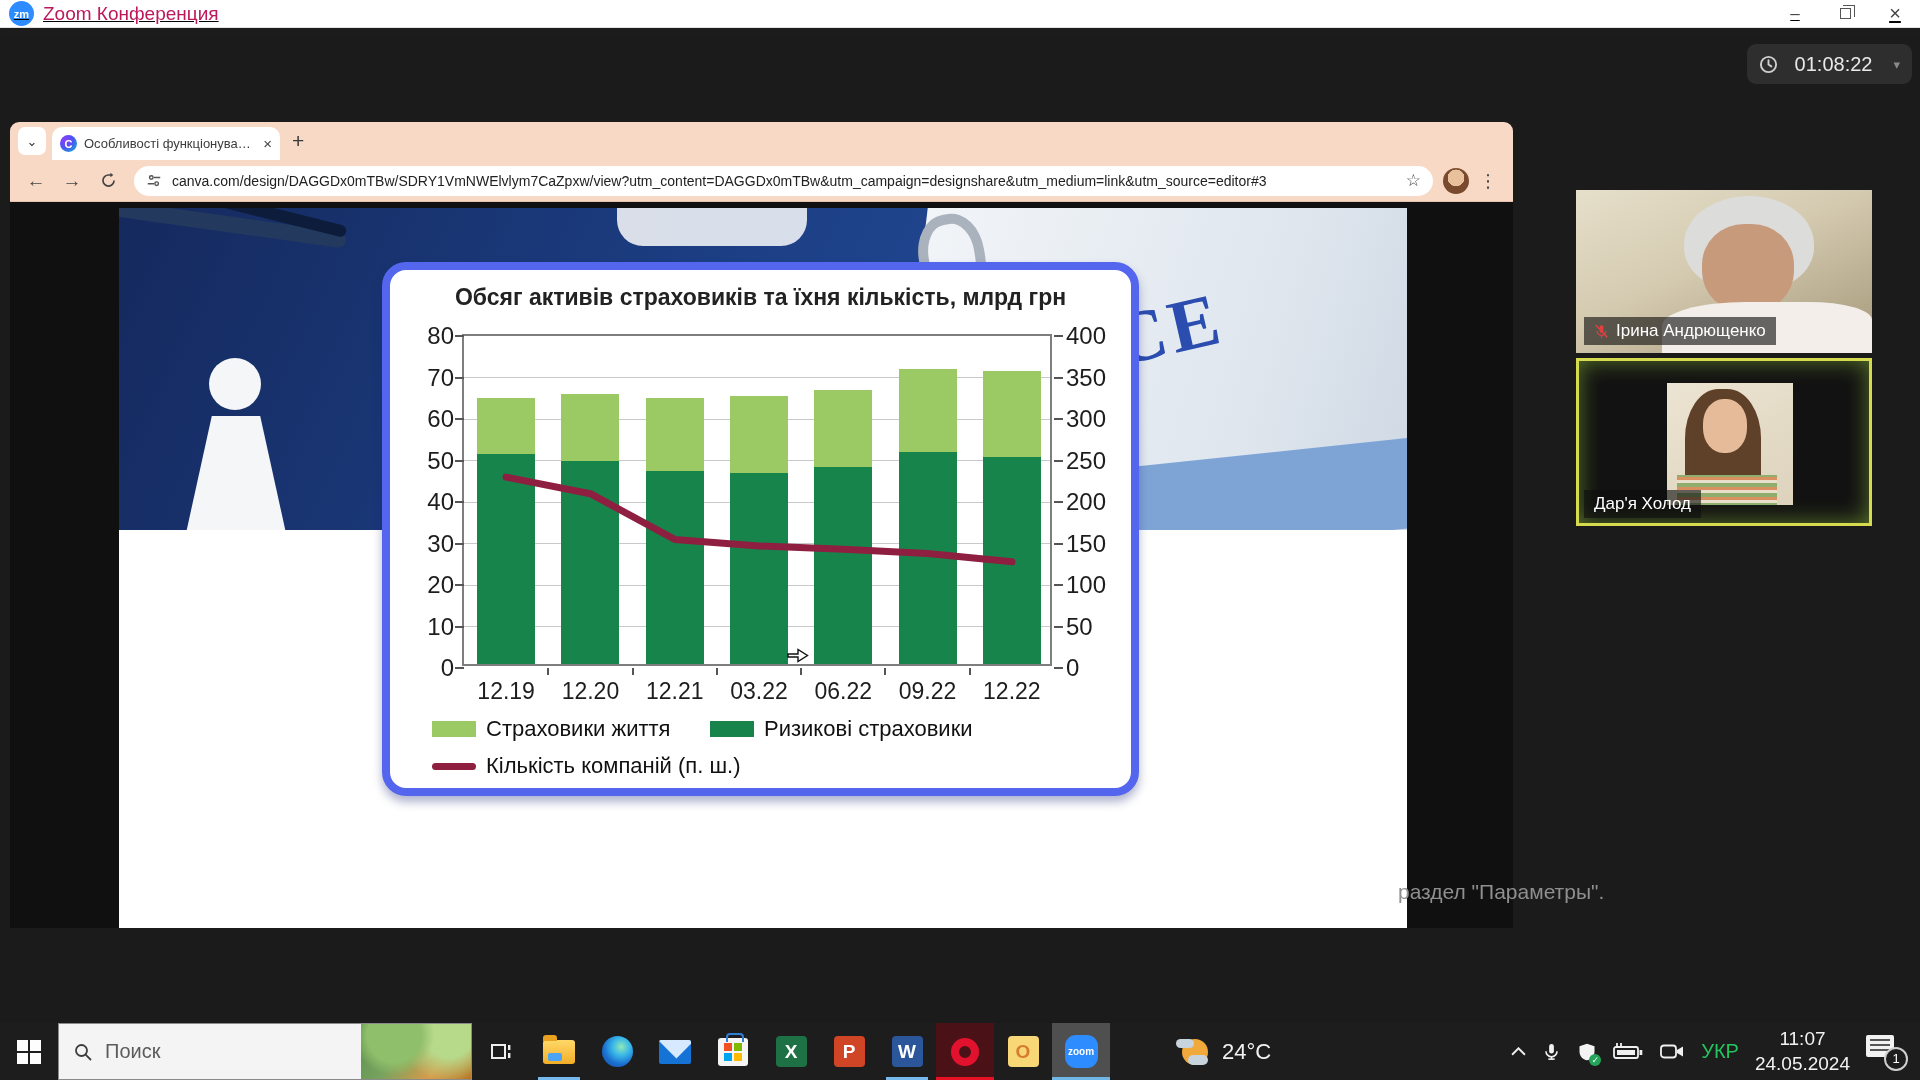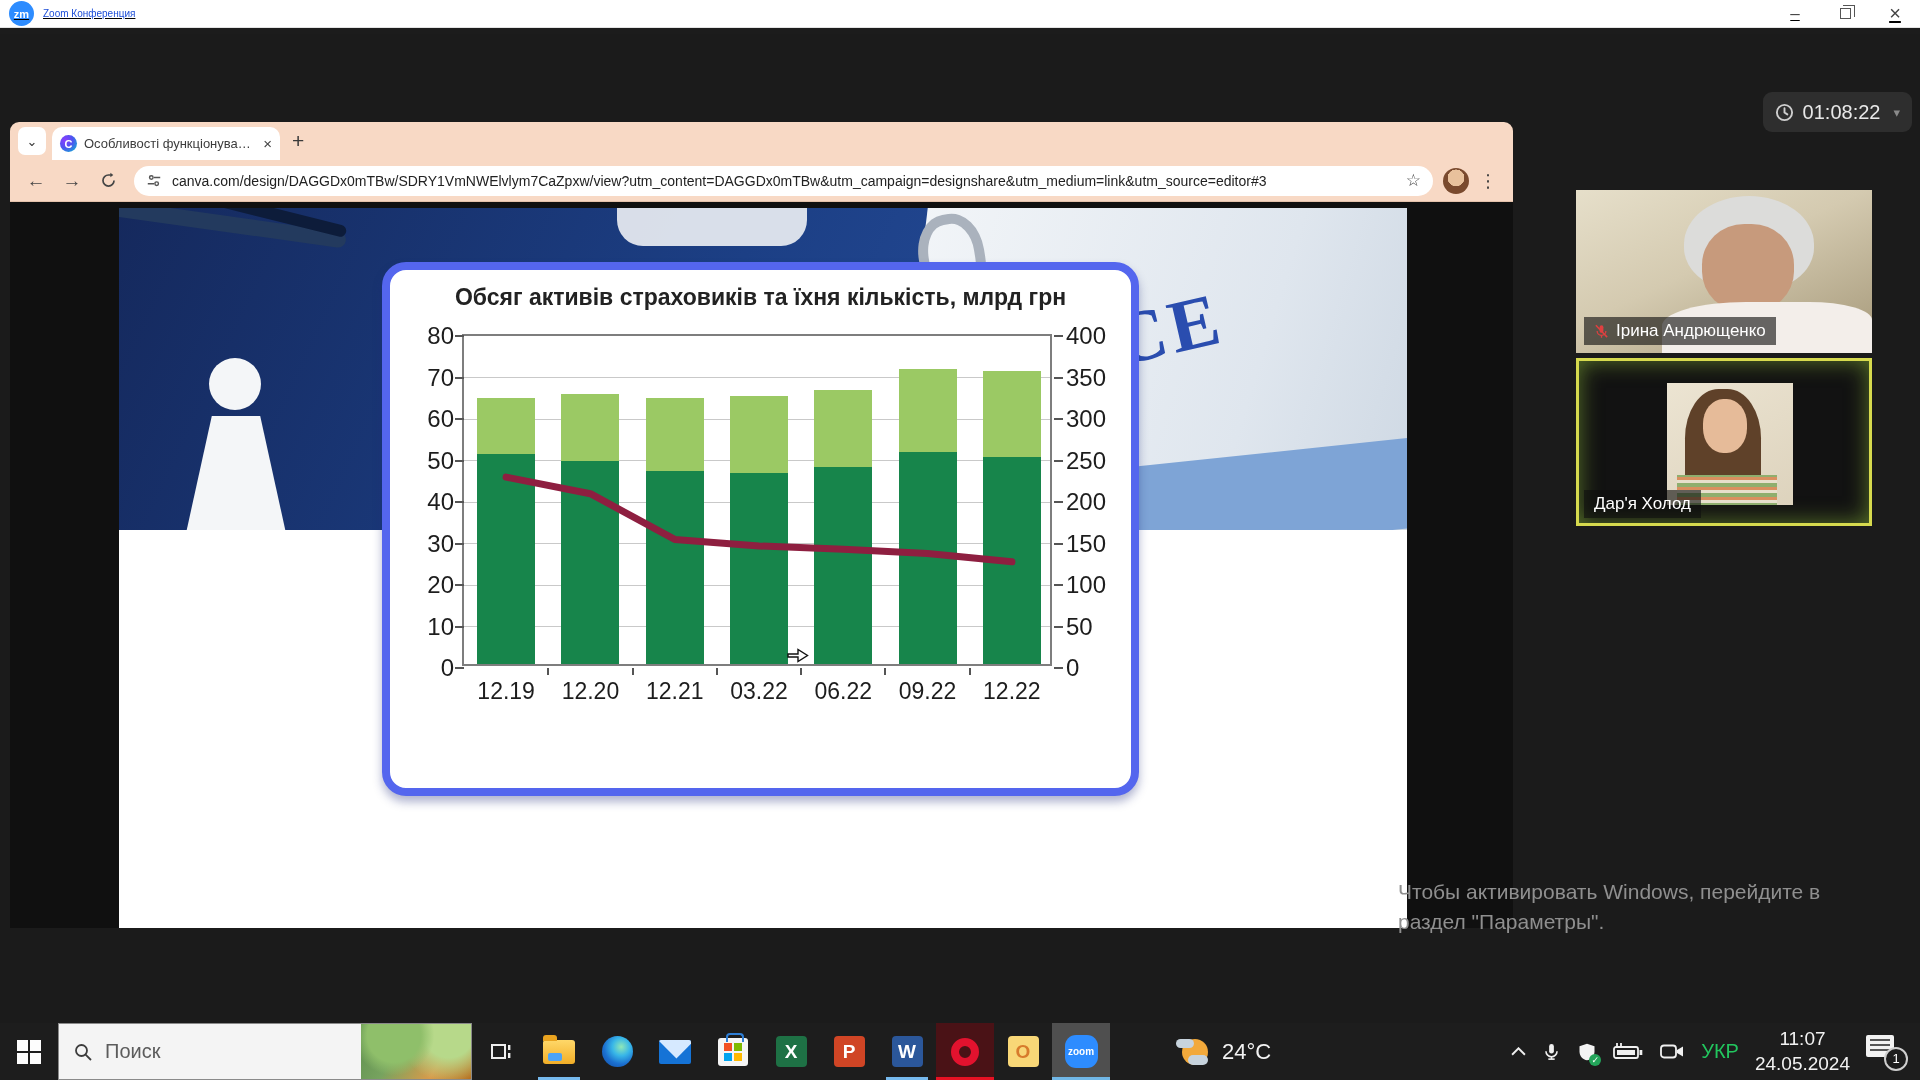--- a/index.html
+++ b/index.html
@@ -2,30 +2,30 @@
 <html><head>
 <meta charset="utf-8">
 <style>
   html,body{margin:0;padding:0;background:#000;}
   *{box-sizing:border-box;}
   .screen{position:relative;width:1920px;height:1080px;overflow:hidden;background:#1c1c1c;font-family:"Liberation Sans",sans-serif;}
 
   
   .zm-titlebar{position:absolute;left:0;top:0;width:1920px;height:28px;background:#fff;border-bottom:1px solid #e3e3e3;display:flex;align-items:center;text-decoration:underline;}
   .zm-logo{width:25px;height:25px;border-radius:50%;background:#2d8cff;color:#fff;font-size:11px;font-weight:bold;display:flex;align-items:center;justify-content:center;margin:0 9px 0 9px;}
-  .zm-title{font-size:10px;color:#1d4ed8;}
+  .zm-title{font-size:19px;color:#be185d;}
   .zm-wincontrols{margin-left:auto;display:flex;height:100%;}
   .wbtn{width:50px;height:100%;display:flex;align-items:center;justify-content:center;color:#444;font-size:17px;}
   .restore-glyph{width:11px;height:11px;border:1.5px solid #555;position:relative;background:#fff;}
   .restore-glyph::before{content:"";position:absolute;left:2px;top:-4px;width:11px;height:11px;border:1.5px solid #555;border-left:none;border-bottom:none;}
 
   
   .zm-body{position:absolute;left:0;top:34px;width:1920px;height:989px;background:#1b1b1b;}
 
-  .timer{position:absolute;right:8px;top:10px;height:40px;background:#2e2e2e;border-radius:9px;display:flex;align-items:center;padding:0 12px;gap:9px;margin-top:48px;}
+  .timer{position:absolute;right:8px;top:10px;height:40px;background:#2e2e2e;border-radius:9px;display:flex;align-items:center;padding:0 12px;gap:17px;}
   .timer-text{color:#e9e9e9;font-size:20px;}
   .timer-caret{color:#8a8a8a;font-size:13px;margin-left:4px;}
 
   
   .browser{position:absolute;left:10px;top:88px;width:1503px;height:806px;border-radius:9px 9px 0 0;overflow:hidden;background:#0f0f0f;}
   .tabstrip{height:38px;background:#f8d9c5;display:flex;align-items:flex-end;padding-left:8px;}
   .tab-search{width:28px;height:28px;margin:0 6px 5px 0;background:#fff;border-radius:7px;display:flex;align-items:center;justify-content:center;color:#333;font-size:13px;}
   .tab{width:228px;height:33px;background:#fff;border-radius:10px 10px 0 0;display:flex;align-items:center;padding:0 8px;gap:7px;}
   .favicon{width:17px;height:17px;border-radius:50%;background:radial-gradient(circle at 30% 30%,#8b3dff 0%,#4f53f0 45%,#00c4cc 100%);color:#fff;font-size:11px;font-weight:bold;display:flex;align-items:center;justify-content:center;flex:0 0 auto;}
   .tab-title{font-size:13px;color:#3c3c3c;white-space:nowrap;overflow:hidden;text-overflow:ellipsis;flex:1;}
@@ -304,20 +304,38 @@
                   <div class="xlab" style="left: 421.429px; width: 84.2857px;">09.22</div>
                   <div class="tick" style="left: 420.429px; top: 332px; width: 2px; height: 7px;"></div>
                   <div class="bar" style="left: 518.857px; bottom: 0px; width: 58px; height: 207.5px; background: rgb(23, 133, 75);"></div>
                   <div class="bar" style="left: 518.857px; bottom: 207.5px; width: 58px; height: 85.075px; background: rgb(155, 201, 100);"></div>
                   <div class="xlab" style="left: 505.714px; width: 84.2857px;">12.22</div>
                   <div class="tick" style="left: 504.714px; top: 332px; width: 2px; height: 7px;"></div>
                   <svg class="line-svg" width="590" height="332">
                     <polyline points="42.1,141.1 126.4,157.7 210.7,203.4 295.0,210.0 379.3,213.3 463.6,217.5 547.9,225.8" fill="none" stroke="#8e1f40" stroke-width="7" stroke-linecap="round" stroke-linejoin="round"></polyline>
                   </svg>
                 </div>
+              <div class="legend">
+                <div class="leg-row">
+                  <div class="leg-item" style="width:278px;">
+                    <span class="leg-swatch" id="sw-life" style="background: rgb(155, 201, 100);"></span>
+                    <span class="leg-text">Страховики життя</span>
+                  </div>
+                  <div class="leg-item">
+                    <span class="leg-swatch" id="sw-risk" style="background: rgb(23, 133, 75);"></span>
+                    <span class="leg-text">Ризикові страховики</span>
+                  </div>
+                </div>
+                <div class="leg-row" style="margin-top:7px;">
+                  <div class="leg-item">
+                    <span class="leg-line" id="sw-line" style="background: rgb(142, 31, 64);"></span>
+                    <span class="leg-text">Кількість компаній (п. ш.)</span>
+                  </div>
+                </div>
+              </div>
             </div>
           </div>
 
           <div class="cursor" style="left:668px;top:440px;">
             <svg width="22" height="15" viewBox="0 0 22 15">
                 <path d="M1 6 H11 V1.5 L20.5 7.5 L11 13.5 V9 H1 Z" fill="#fdfdfd" stroke="#111" stroke-width="1.4"></path>
               </svg>
           </div>
 
         </div>
@@ -347,21 +365,20 @@
             <div class="face"></div>
             <div class="body"></div>
           </div>
         <div class="nametag">
           <span>Дар'я Холод</span>
         </div>
       </div>
     </div>
 
     <div class="activation">
-      <div class="a-line">Чтобы активировать Windows, перейдите в</div>
       <div class="a-line">раздел "Параметры".</div>
     </div>
   </div>
 
   <div class="taskbar">
     <div class="tb-start">
       <span class="winlogo">
           <i></i>
           <i></i>
           <i></i>

